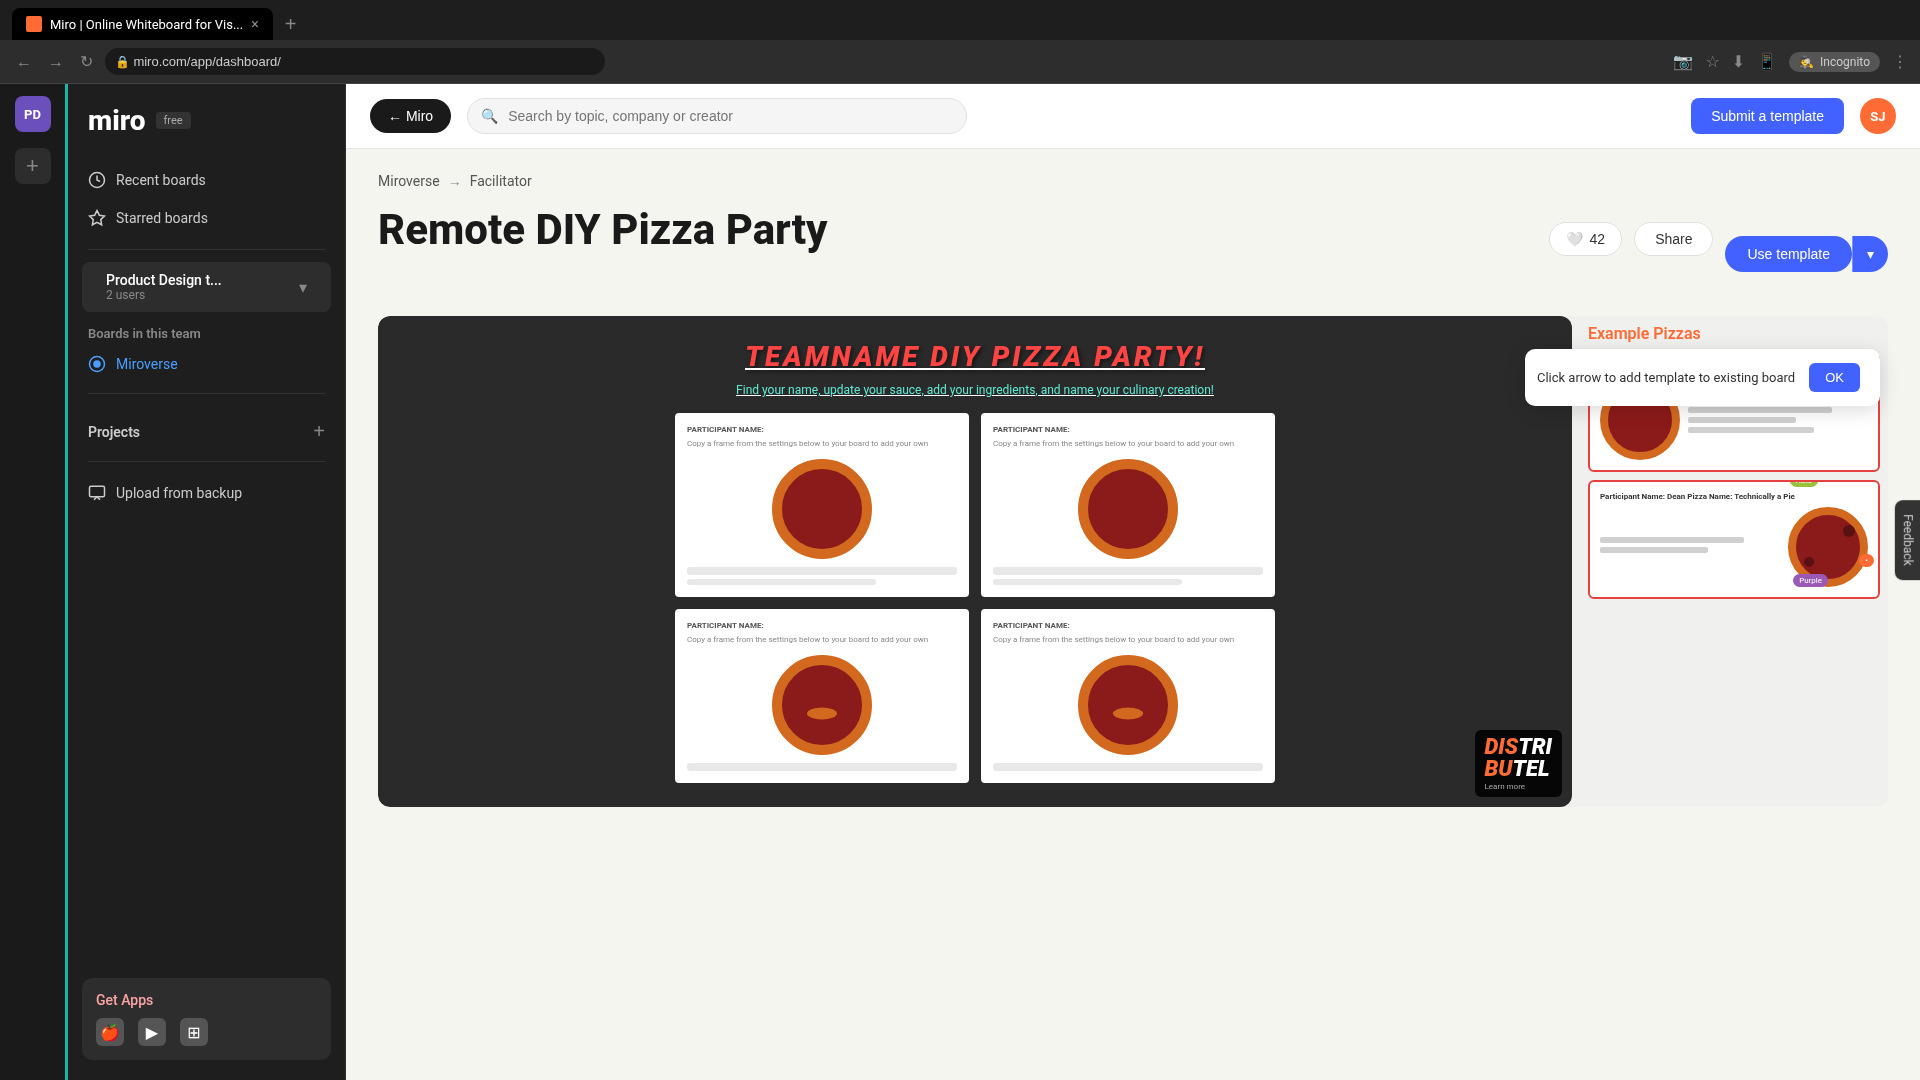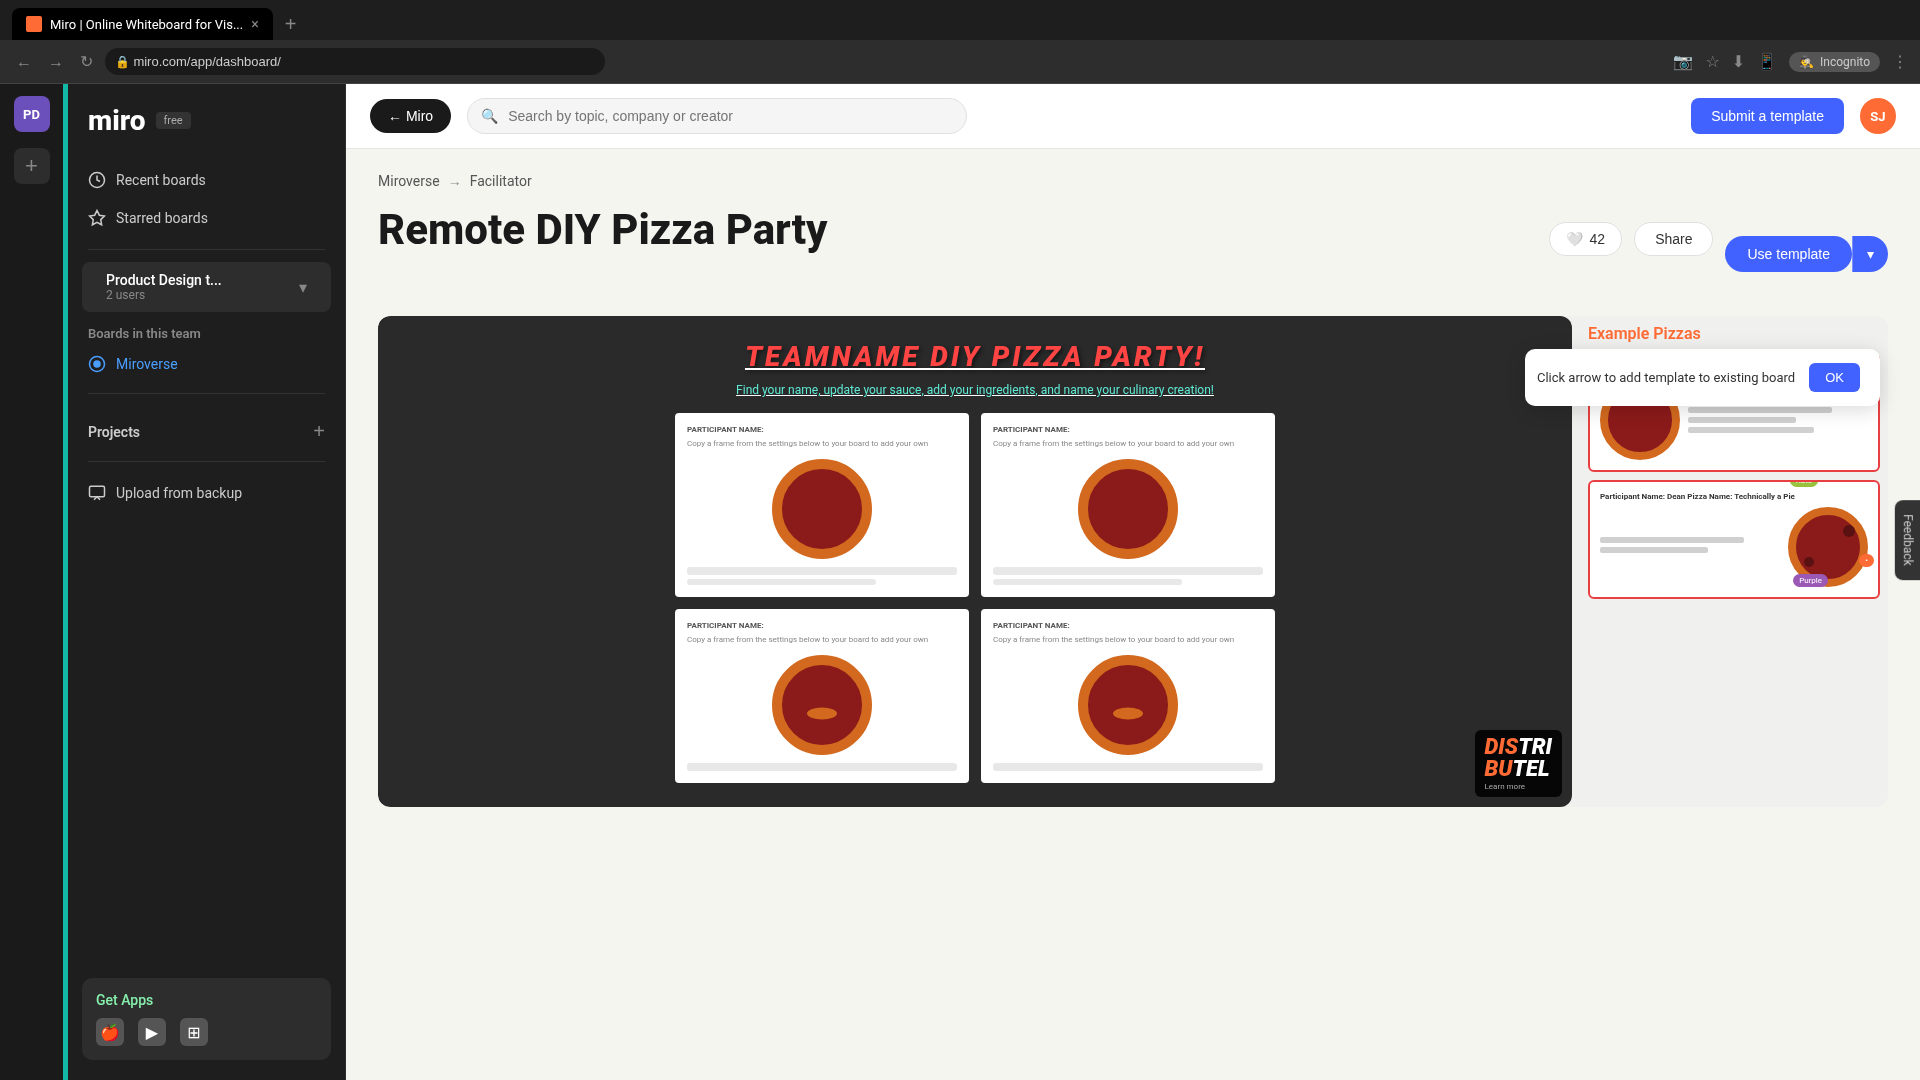--- a/index.html
+++ b/index.html
@@ -18,21 +18,21 @@
     .url-bar-wrap { position: relative; flex: 0 0 500px; }
     .url-lock { position: absolute; left: 10px; top: 50%; transform: translateY(-50%); color: #888; font-size: 12px; }
     .url-input { background: #1a1a1a; border: none; color: #ccc; font-size: 13px; width: 100%; padding: 6px 12px 6px 28px; border-radius: 20px; outline: none; }
     .browser-actions { margin-left: auto; display: flex; align-items: center; gap: 12px; color: #888; }
     .incognito-badge { background: #555; border-radius: 12px; padding: 3px 10px; font-size: 12px; color: #ccc; display: flex; align-items: center; gap: 6px; }
 
     
     .app { display: flex; flex: 1; overflow: hidden; }
 
     
-    .left-rail { width: 68px; background: #1a1a1a; display: flex; flex-direction: column; align-items: center; padding: 12px 0; gap: 16px; border-right: 5px solid #14b8a6; }
+    .left-rail { width: 68px; background: #1a1a1a; display: flex; flex-direction: column; align-items: center; padding: 12px 0; gap: 16px; border-right: 3px solid #14b8a6; }
     .rail-avatar { width: 36px; height: 36px; background: #6b4fbb; border-radius: 8px; display: flex; align-items: center; justify-content: center; font-size: 13px; font-weight: 700; color: #fff; }
     .rail-add { width: 36px; height: 36px; background: #2d2d2d; border-radius: 8px; display: flex; align-items: center; justify-content: center; color: #888; font-size: 22px; cursor: pointer; border: none; }
 
     
     .sidebar { width: 278px; background: #1e1e1e; display: flex; flex-direction: column; padding: 20px 0; border-right: 1px solid #2d2d2d; overflow-y: auto; }
     .sidebar-logo { display: flex; align-items: center; gap: 10px; padding: 0 20px 24px; }
     .miro-logo { font-size: 28px; font-weight: 800; color: #fff; }
     .free-badge { background: #333; border-radius: 4px; padding: 2px 8px; font-size: 11px; color: #aaa; }
     .sidebar-item { display: flex; align-items: center; gap: 10px; padding: 10px 20px; color: #ccc; font-size: 14px; cursor: pointer; }
     .sidebar-item svg { width: 18px; height: 18px; flex-shrink: 0; }
@@ -40,21 +40,21 @@
     .team-selector { margin: 0 14px; background: #2d2d2d; border-radius: 8px; padding: 10px 24px; cursor: pointer; display: flex; align-items: center; justify-content: space-between; }
     .team-name { font-size: 14px; color: #fff; font-weight: 500; white-space: nowrap; overflow: hidden; text-overflow: ellipsis; max-width: 160px; }
     .team-users { font-size: 12px; color: #888; }
     .chevron-icon { color: #888; }
     .section-label { padding: 14px 20px 6px; font-size: 13px; color: #888; font-weight: 600; }
     .sidebar-link { display: flex; align-items: center; gap: 10px; padding: 8px 20px; color: #4a9eff; font-size: 14px; cursor: pointer; }
     .projects-header { display: flex; align-items: center; justify-content: space-between; padding: 14px 20px 6px; }
     .projects-label { font-size: 14px; color: #ccc; font-weight: 600; }
     .projects-add { background: none; border: none; color: #888; font-size: 20px; cursor: pointer; }
     .get-apps { margin: auto 14px 0; background: #2d2d2d; border-radius: 10px; padding: 14px; margin-top: 20px; }
-    .get-apps-title { font-size: 14px; color: #86efac; font-weight: 500; margin-bottom: 10px; }
+    .get-apps-title { font-size: 14px; color: #fca5a5; font-weight: 500; margin-bottom: 10px; }
     .app-icons { display: flex; gap: 14px; }
     .app-icon { width: 28px; height: 28px; background: #444; border-radius: 6px; display: flex; align-items: center; justify-content: center; font-size: 16px; }
 
     
     .main { flex: 1; display: flex; flex-direction: column; background: #f5f5f0; overflow: hidden; }
     .main-header { background: #fff; display: flex; align-items: center; padding: 14px 24px; gap: 16px; border-bottom: 1px solid #e5e5e5; }
     .home-btn { background: #1a1a1a; color: #fff; border: none; border-radius: 20px; padding: 9px 18px; font-size: 14px; cursor: pointer; display: flex; align-items: center; gap: 6px; }
     .search-wrap { position: relative; flex: 1; max-width: 500px; }
     .search-icon-pos { position: absolute; left: 14px; top: 50%; transform: translateY(-50%); color: #888; font-size: 14px; }
     .search-input { background: #f5f5f5; border: 1px solid #e0e0e0; border-radius: 24px; padding: 9px 18px 9px 40px; font-size: 14px; color: #888; width: 100%; outline: none; }

